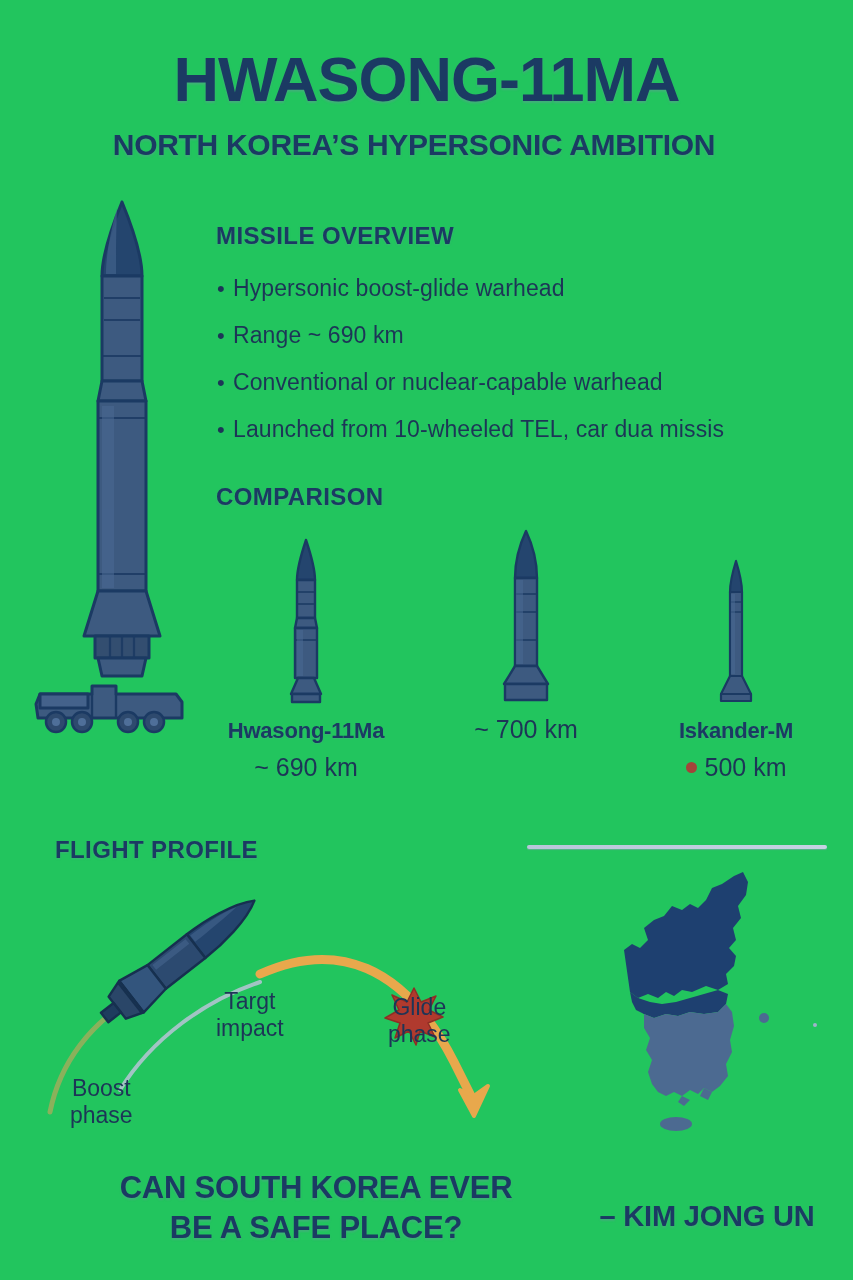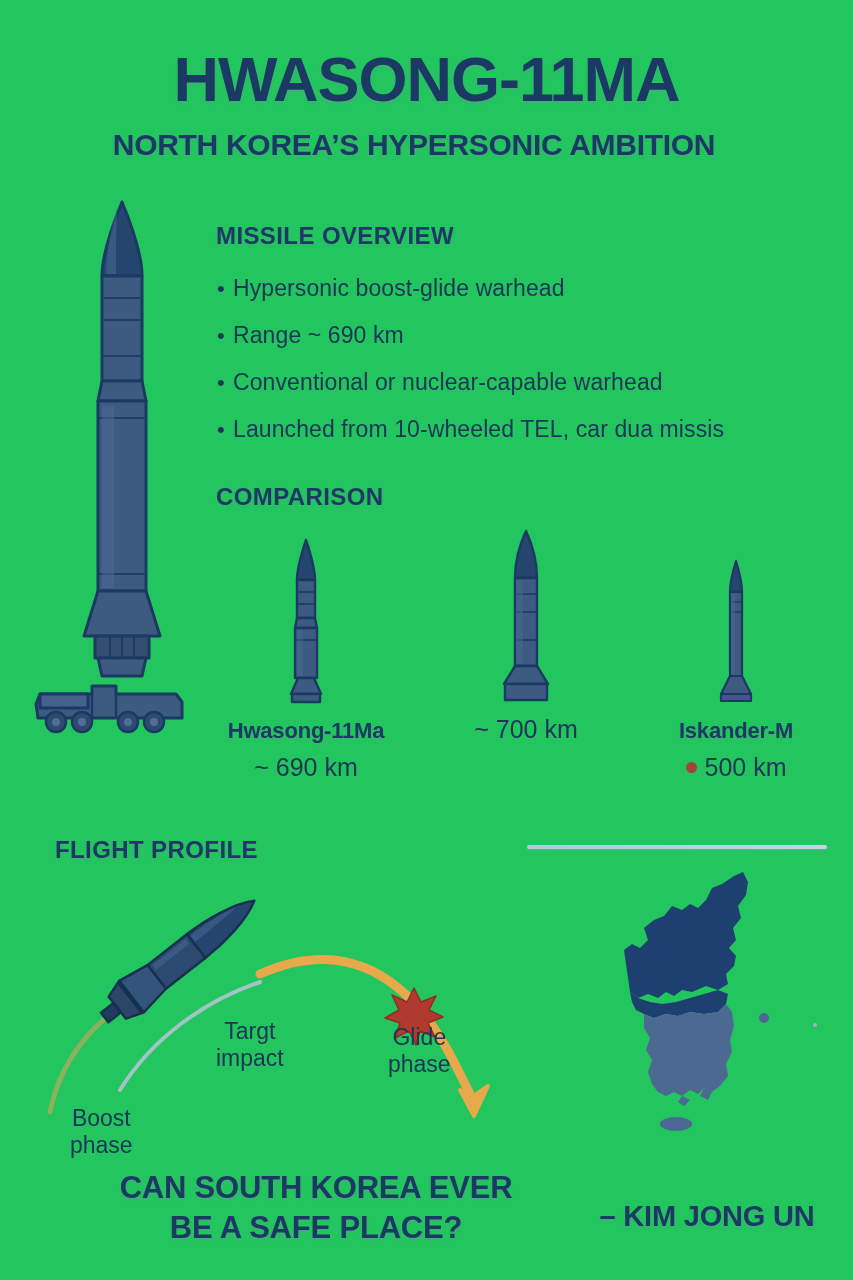--- a/index.html
+++ b/index.html
@@ -140,21 +140,20 @@
     box-shadow: 0 1px 1px rgba(150,165,190,0.5);
   }
   #flight-svg { position: absolute; top: 862px; left: 36px; }
 
   .fl-label {
     position: absolute;
     font-size: 23px;
     color: #1d3557;
     line-height: 1.18;
     text-align: center;
-    margin-top: 30px;
   }
   #label-boost { top: 1075px; left: 70px; }
   #label-target { top: 988px; left: 216px; }
   #label-glide { top: 994px; left: 388px; }
 
   
   #korea-map { position: absolute; top: 862px; left: 586px; }
 
   
   #closing {

